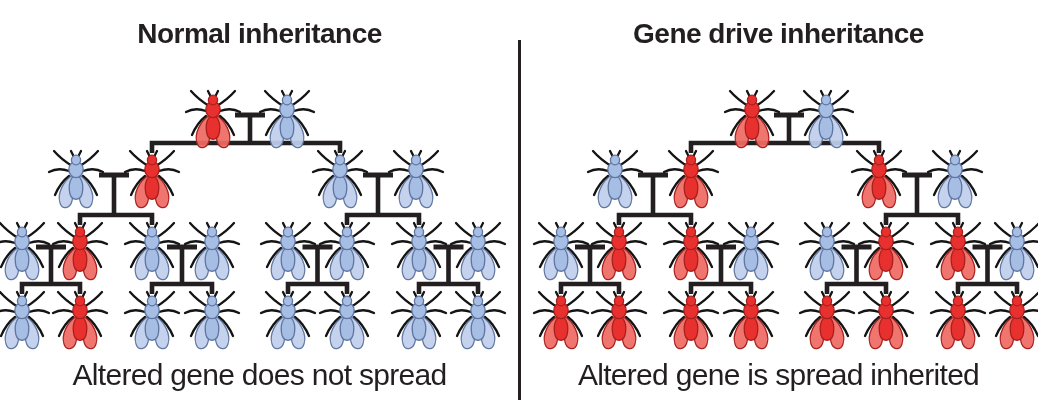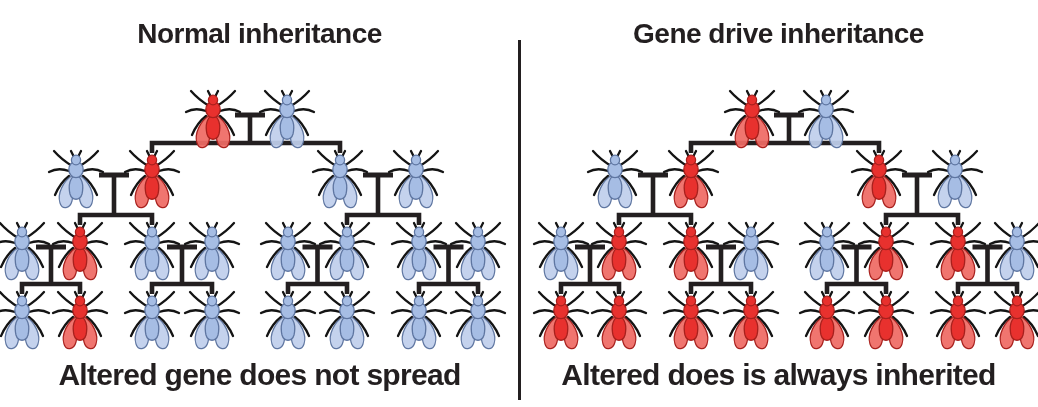--- a/index.html
+++ b/index.html
@@ -15,21 +15,21 @@
   .panel.right{left:519px;border-radius:24px;}
   .panel-title{
     position:absolute;top:18px;left:0;width:100%;
     margin:0;text-align:center;
     font-size:28px;font-weight:700;line-height:1.15;
     color:var(--text,#231f20);letter-spacing:-0.5px;
   }
   .panel-caption{
     position:absolute;top:358px;left:0;width:100%;
     margin:0;text-align:center;
-    font-size:30px;font-weight:700;line-height:1.1;
+    font-size:30px;font-weight:400;line-height:1.1;
     color:var(--text,#231f20);letter-spacing:-0.7px;
   }
   .tree-svg{position:absolute;left:0;top:0;width:519px;height:407px;}
   .divider{
     position:absolute;left:518px;top:40px;width:2.5px;height:360px;
     background:var(--line,#231f20);
   }
   .defs-holder{position:absolute;width:0;height:0;overflow:hidden;}
   .tline{fill:none;stroke:var(--line,#231f20);stroke-width:4.6px;}
   .cross{fill:none;stroke:var(--line,#231f20);stroke-width:5px;}
@@ -152,16 +152,16 @@
           <use href="#fly-glyph" x="-8" y="291" class="fly fly-altered"></use>
           <use href="#fly-glyph" x="50" y="291" class="fly fly-altered"></use>
           <use href="#fly-glyph" x="122" y="291" class="fly fly-altered"></use>
           <use href="#fly-glyph" x="182" y="291" class="fly fly-altered"></use>
           <use href="#fly-glyph" x="258" y="291" class="fly fly-altered"></use>
           <use href="#fly-glyph" x="317" y="291" class="fly fly-altered"></use>
           <use href="#fly-glyph" x="389" y="291" class="fly fly-altered"></use>
           <use href="#fly-glyph" x="448" y="291" class="fly fly-altered"></use>
         </g>
       </svg>
-    <p class="panel-caption">Altered does is always inherited</p>
+    <p class="panel-caption">Altered gene is spread inherited</p>
   </section>
 
 </div>
 
 </body></html>

